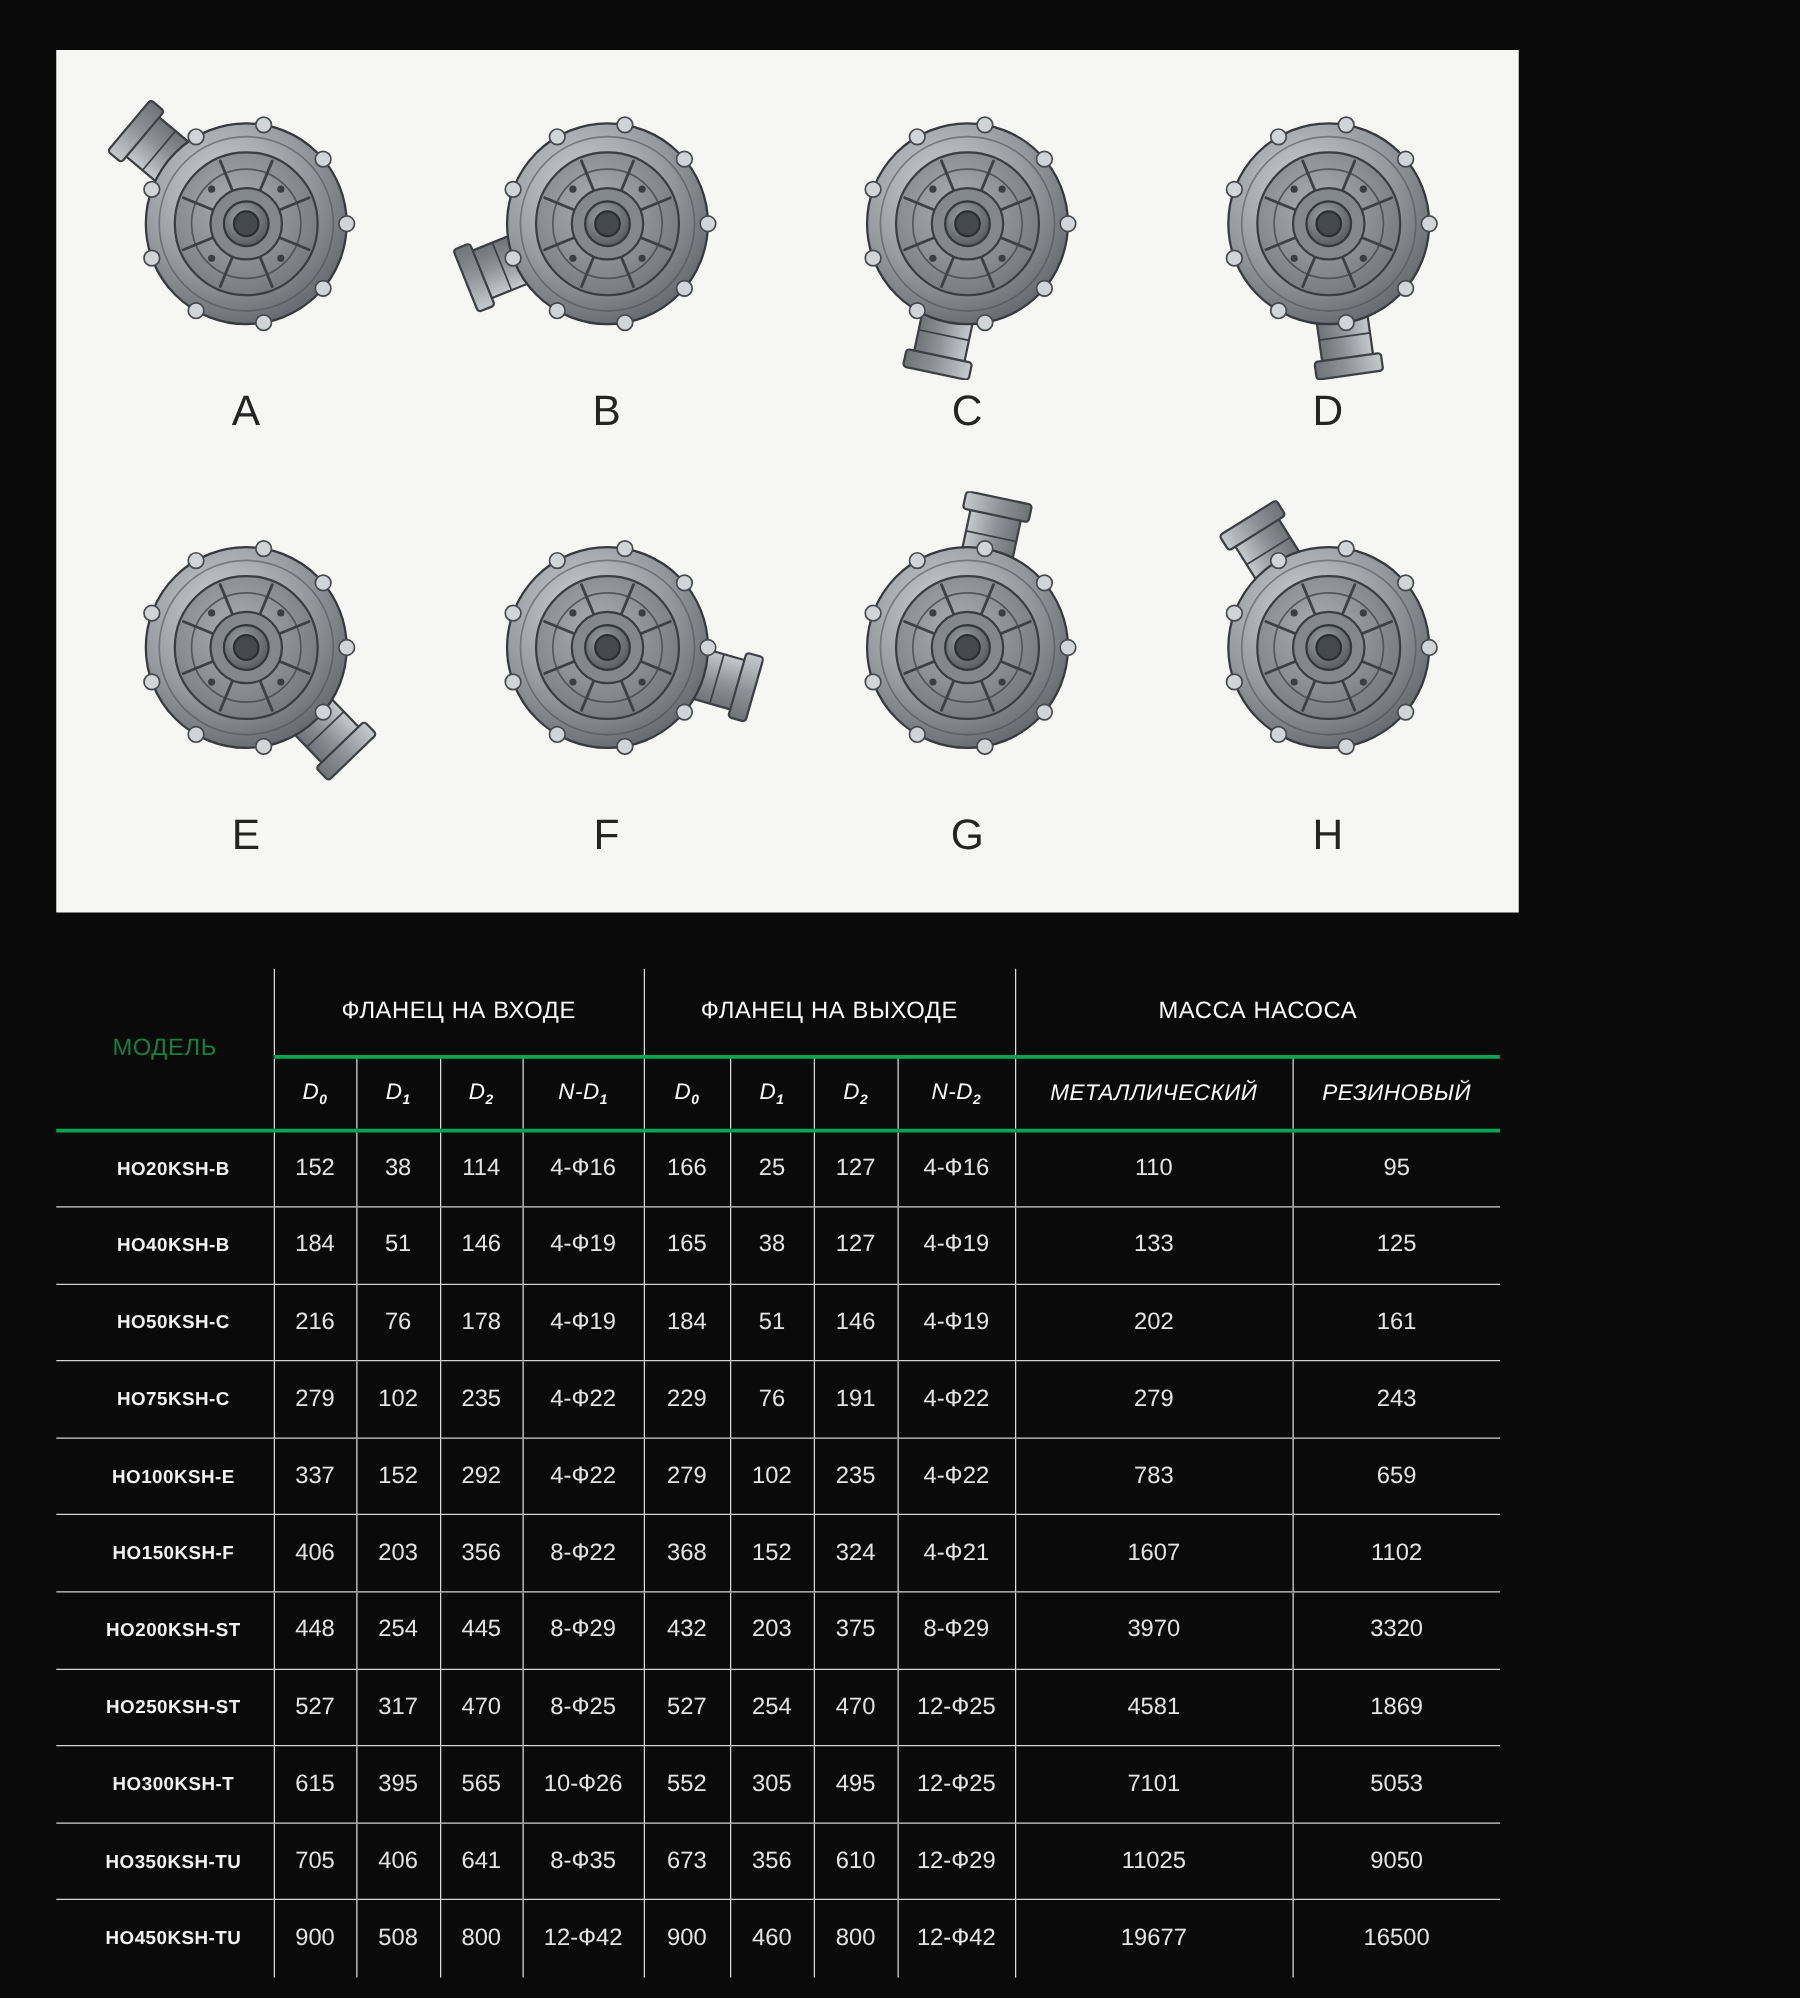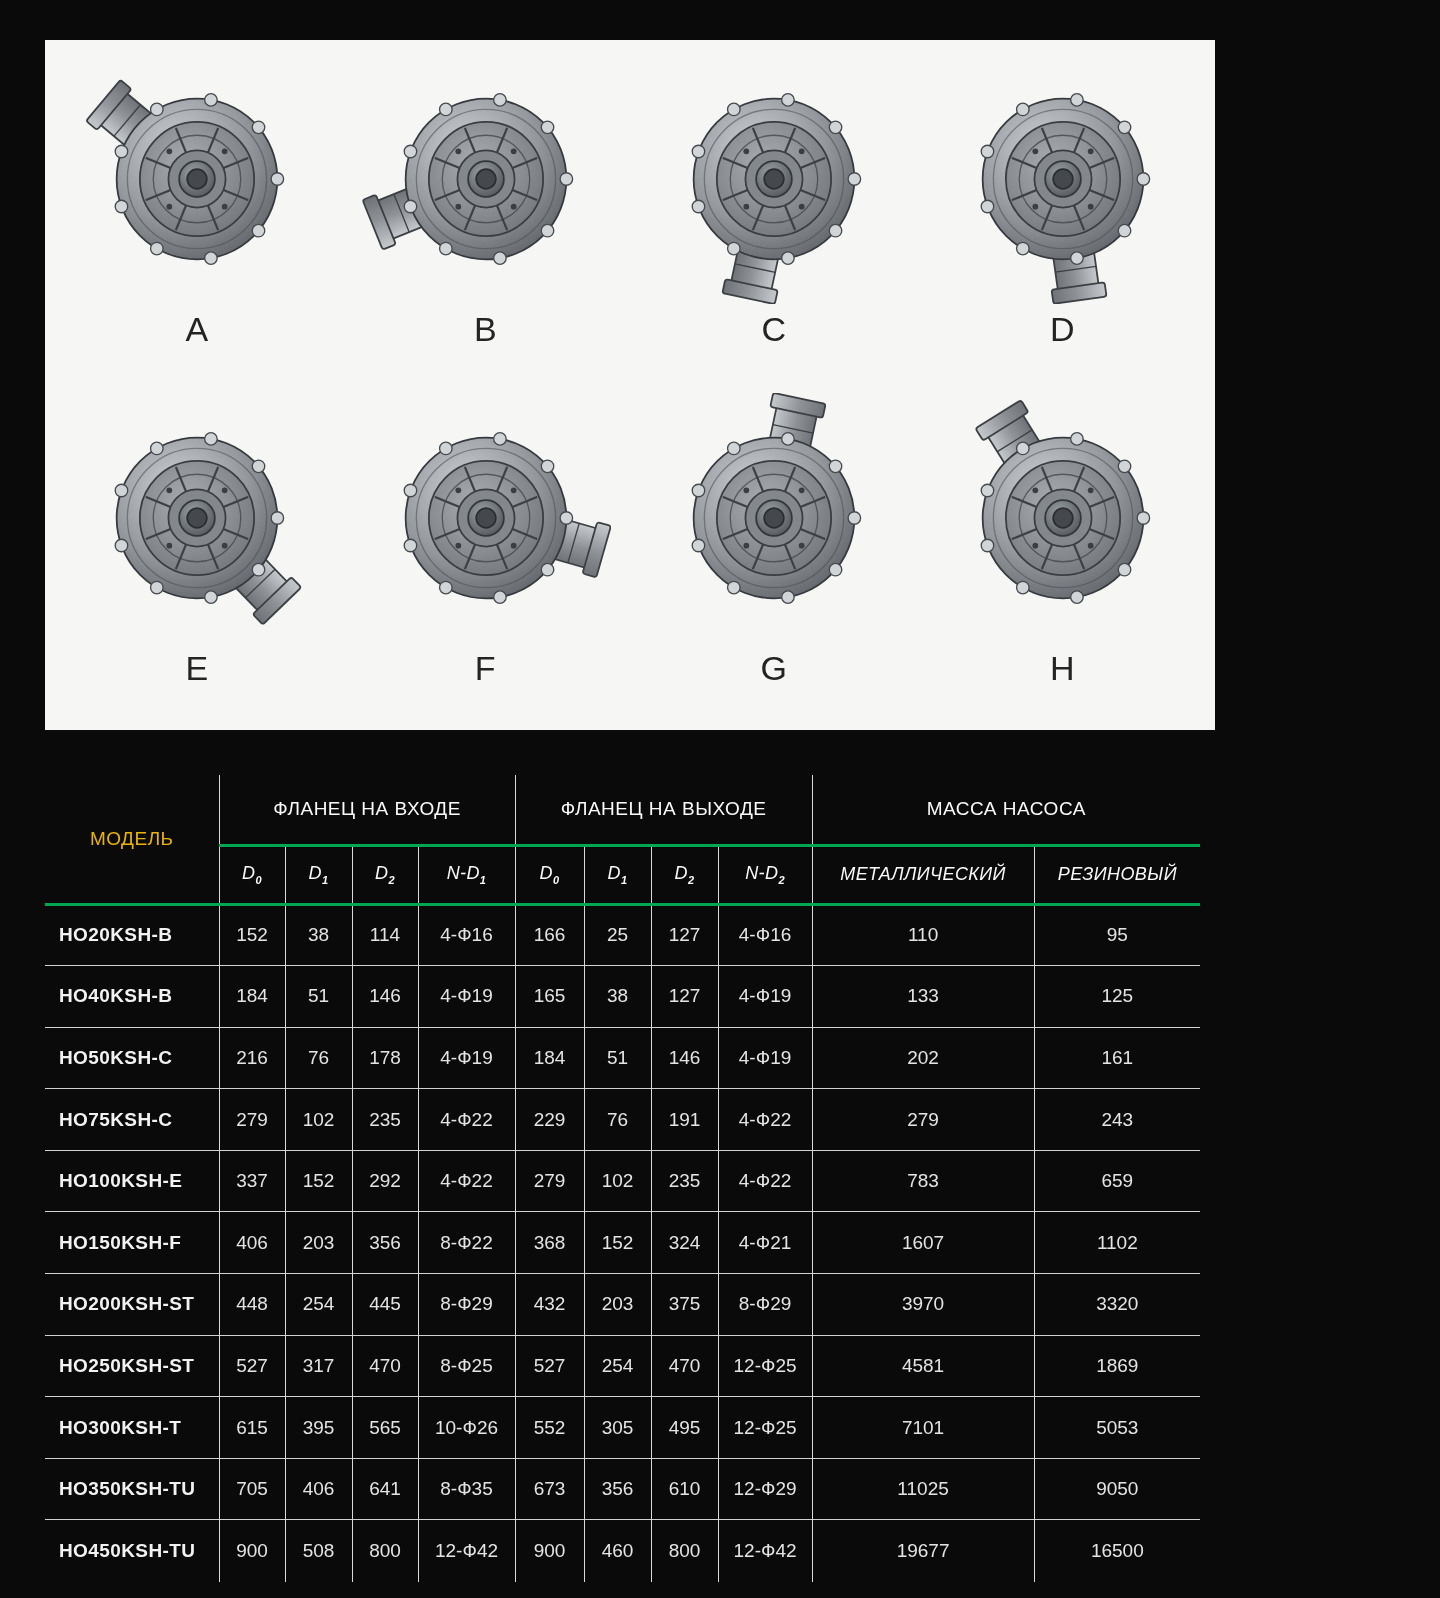--- a/index.html
+++ b/index.html
@@ -50,39 +50,39 @@
   .spec-table th,.spec-table td{font-weight:400;}
   .th-group{
     font-size:19px;font-weight:700;color:#fafafa;letter-spacing:.5px;
     border-left:1px solid var(--grid);
     border-bottom:3px solid var(--green);
     text-align:center;vertical-align:middle;
   }
   tr.head-row-1{height:70px;}
   tr.head-row-2{height:59px;}
   .th-model{
-    font-size:19px;font-weight:700;color:#eab308;letter-spacing:.5px;
+    font-size:19px;font-weight:700;color:#15803d;letter-spacing:.5px;
     text-align:center;vertical-align:middle;
     border-bottom:3px solid var(--green);
   }
   .th-sub{
     font-size:18px;font-weight:700;color:#fafafa;letter-spacing:.4px;
     border-left:1px solid var(--grid);
     border-bottom:3px solid var(--green);
     text-align:center;vertical-align:middle;font-style:italic;
   }
   .th-sub sub{font-size:11px;font-weight:700;}
   tbody tr{height:61.6px;}
   tbody td{
     border-top:1px solid rgba(255,255,255,.82);
     font-size:19px;color:#e4e4e4;vertical-align:middle;
   }
   td.model-cell{
-    text-align:left;padding-left:14px;
-    font-size:19px;font-weight:600;color:#f2f2f2;letter-spacing:.4px;
+    text-align:center;padding-left:14px;
+    font-size:15px;font-weight:600;color:#f2f2f2;letter-spacing:.4px;
   }
   td.value-cell{
     text-align:center;
     border-left:1px solid var(--grid);
   }
 </style>
 </head>
 <body>
 
 <svg width="0" height="0" style="position:absolute" aria-hidden="true">

